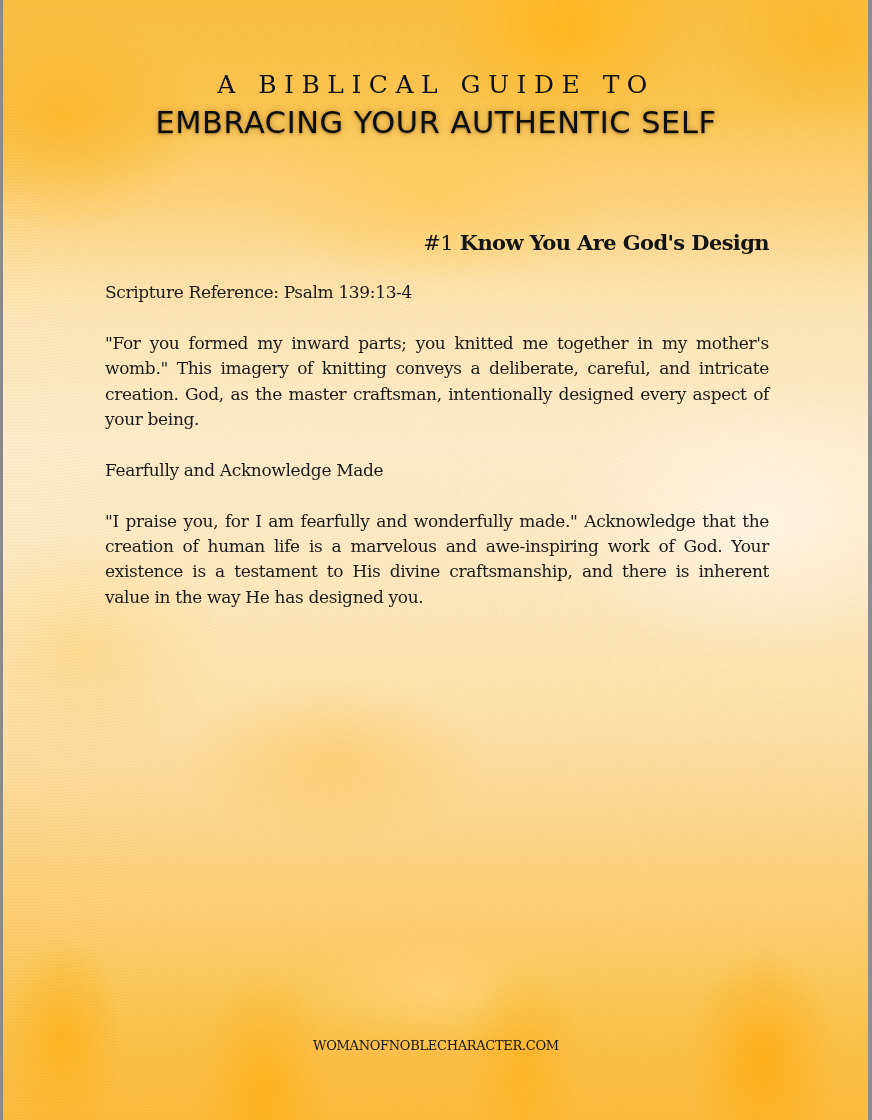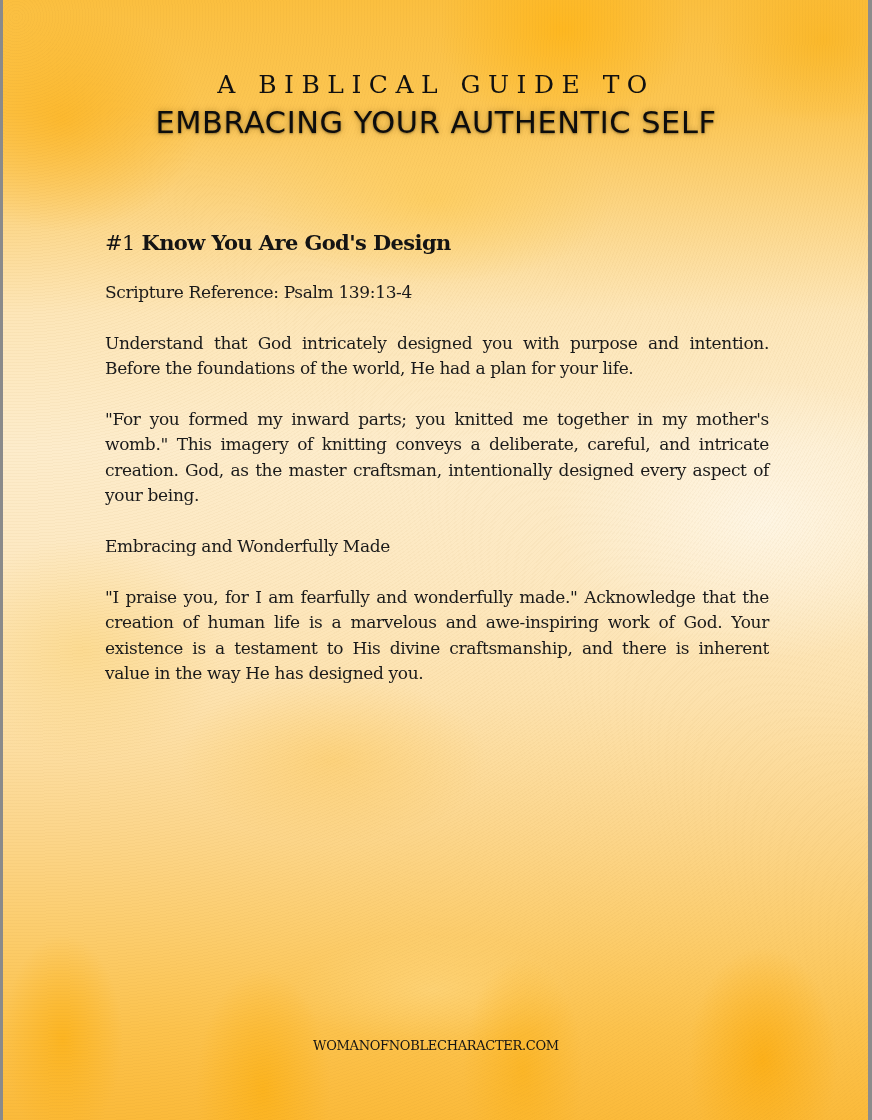--- a/index.html
+++ b/index.html
@@ -103,20 +103,21 @@
       text-align: justify;
     }
     .heading {
       font-family: "DejaVu Serif", serif;
       font-size: 21px;
       font-weight: bold;
       color: #141414;
       margin: 0 0 22px 0 !important;
       line-height: 30px;
       letter-spacing: -0.6px;
+      text-align: right;
     }
     .heading .num {
       font-weight: normal;
     }
     .footer {
       position: absolute;
       top: 1032px;
       left: 0;
       width: 872px;
       margin-left: -3px;
@@ -146,25 +147,24 @@
 
     <div class="body">
 
       <p class="heading">
         <span class="num">#1</span>
         <span>Know You Are God's Design</span>
       </p>
 
       <p>Scripture Reference: Psalm 139:13-4</p>
 
-      <p class="justify">Understand that God intricately designed you with purpose and intention. Before the foundations of the world, He had a plan for your life.</p>
 
 
       <p class="justify">"For you formed my inward parts; you knitted me together in my mother's womb." This imagery of knitting conveys a deliberate, careful, and intricate creation. God, as the master craftsman, intentionally designed every aspect of your being.</p>
 
-      <p>Embracing and Wonderfully Made</p>
+      <p>Fearfully and Acknowledge Made</p>
       <p class="justify">"I praise you, for I am fearfully and wonderfully made." Acknowledge that the creation of human life is a marvelous and awe-inspiring work of God. Your existence is a testament to His divine craftsmanship, and there is inherent value in the way He has designed you.</p>
     </div>
 
     <div class="footer">WOMANOFNOBLECHARACTER.COM</div>
   </div>
 </div>
 <div class="border-right"></div>
 
 </body></html>

